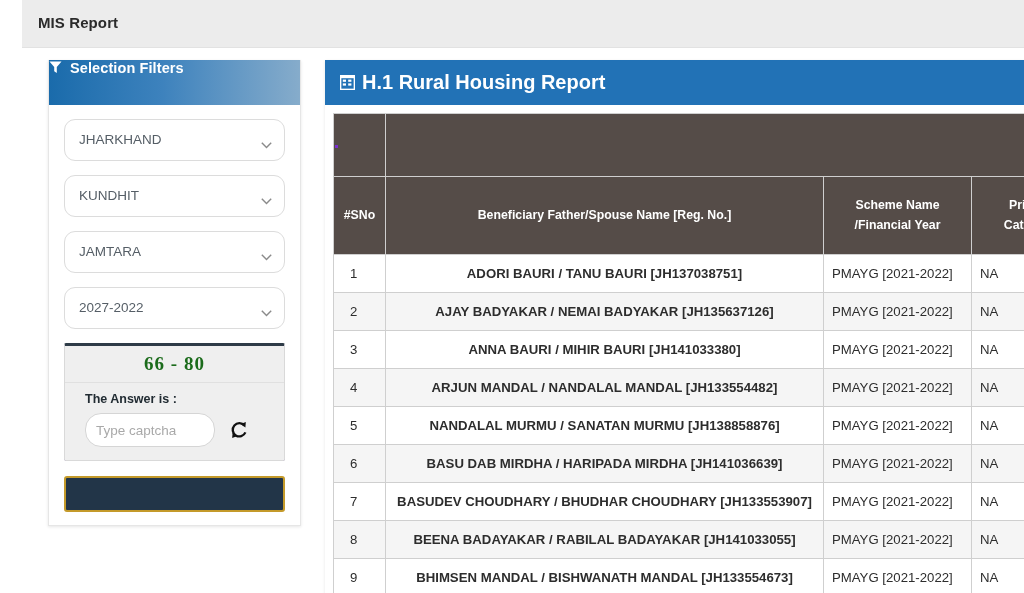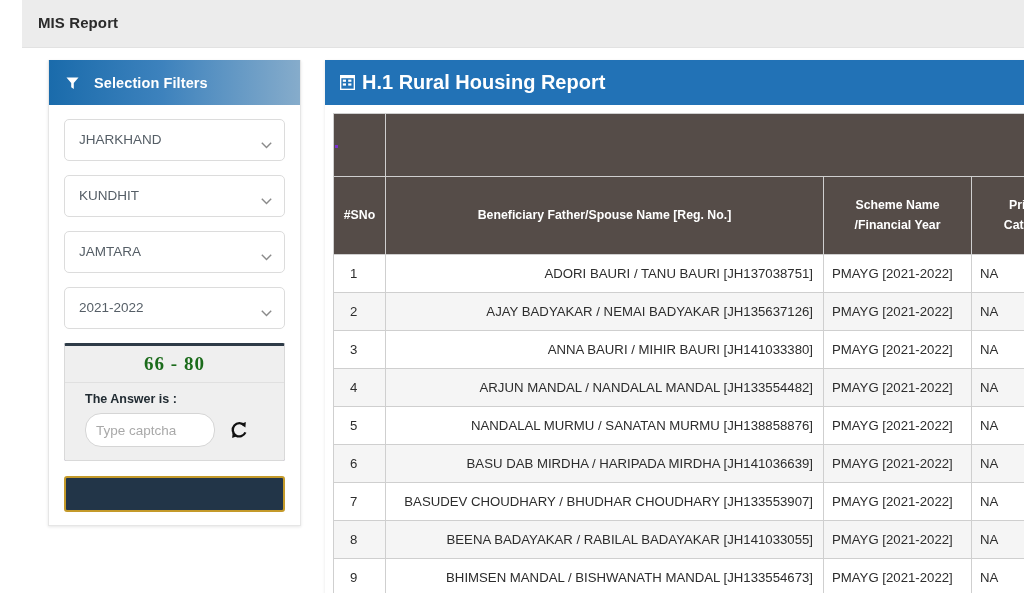--- a/index.html
+++ b/index.html
@@ -50,24 +50,22 @@
     width: 253px;
     background: #ffffff;
     border: 1px solid #e6e6e6;
     border-top: none;
     box-shadow: 0 1px 3px rgba(0,0,0,.10);
   }
   .filter-head {
     height: 45px;
     background: linear-gradient(to right, #1a6bab 0%, #3d82bd 45%, #86accb 100%);
     display: flex;
-    align-items: center;
-    padding-left: 17px;
+    align-items: flex-start;
     color: #ffffff;
-    gap: 7px;
   }
   .funnel-icon {
     width: 13px; height: 14px;
     margin-right: 8px;
     display: inline-block;
     flex: none;
   }
   .filter-head-label {
     font-size: 14.5px;
     font-weight: 700;
@@ -77,21 +75,21 @@
     padding: 14px 15px 12px 15px;
   }
   .select-wrap {
     position: relative;
     height: 42px;
     margin-bottom: 14px;
   }
   .select-box {
     width: 100%; height: 42px;
     border: 1px solid #dcdcdc;
-    border-radius: 5px;
+    border-radius: 11px;
     background: #ffffff;
     color: #555e66;
     font-size: 13.5px;
     font-family: "Liberation Sans", sans-serif;
     padding: 0 30px 0 14px;
     line-height: 40px;
     white-space: nowrap;
     overflow: hidden;
   }
   .chev {
@@ -234,21 +232,21 @@
   tbody td {
     height: 38px;
     padding: 3px 10px;
     background: #ffffff;
     border-color: #e4e4e4;
     white-space: nowrap;
     overflow: hidden;
   }
   tbody tr:nth-child(even) td { background: #f5f5f5; }
   td.c-sno { text-align: left; padding-left: 16px; }
-  td.c-name { text-align: right; }
+  td.c-name { text-align: center; font-weight: bold; }
   td.c-scheme { text-align: left; padding-left: 8px; margin-top: 28px; }
   td.c-prio { text-align: left; padding-left: 8px; }
 </style>
 </head>
 <body>
 
 <div id="app">
 
   <div class="topbar">
     <div class="topbar-title">MIS Report</div>
@@ -290,21 +288,21 @@
           <div class="select-box">JAMTARA</div>
           <span class="chev">
             <svg viewBox="0 0 11 7" width="11" height="7" aria-hidden="true">
                 <path d="M0.8 0.8 L5.5 5.6 L10.2 0.8" fill="none" stroke="#8a8a8a" stroke-width="1.4"></path>
               </svg>
           </span>
         </div>
 
 
         <div class="select-wrap">
-          <div class="select-box">2021-2022</div>
+          <div class="select-box">2027-2022</div>
           <span class="chev">
             <svg viewBox="0 0 11 7" width="11" height="7" aria-hidden="true">
                 <path d="M0.8 0.8 L5.5 5.6 L10.2 0.8" fill="none" stroke="#8a8a8a" stroke-width="1.4"></path>
               </svg>
           </span>
         </div>
 
 
         
         <div class="captcha">

